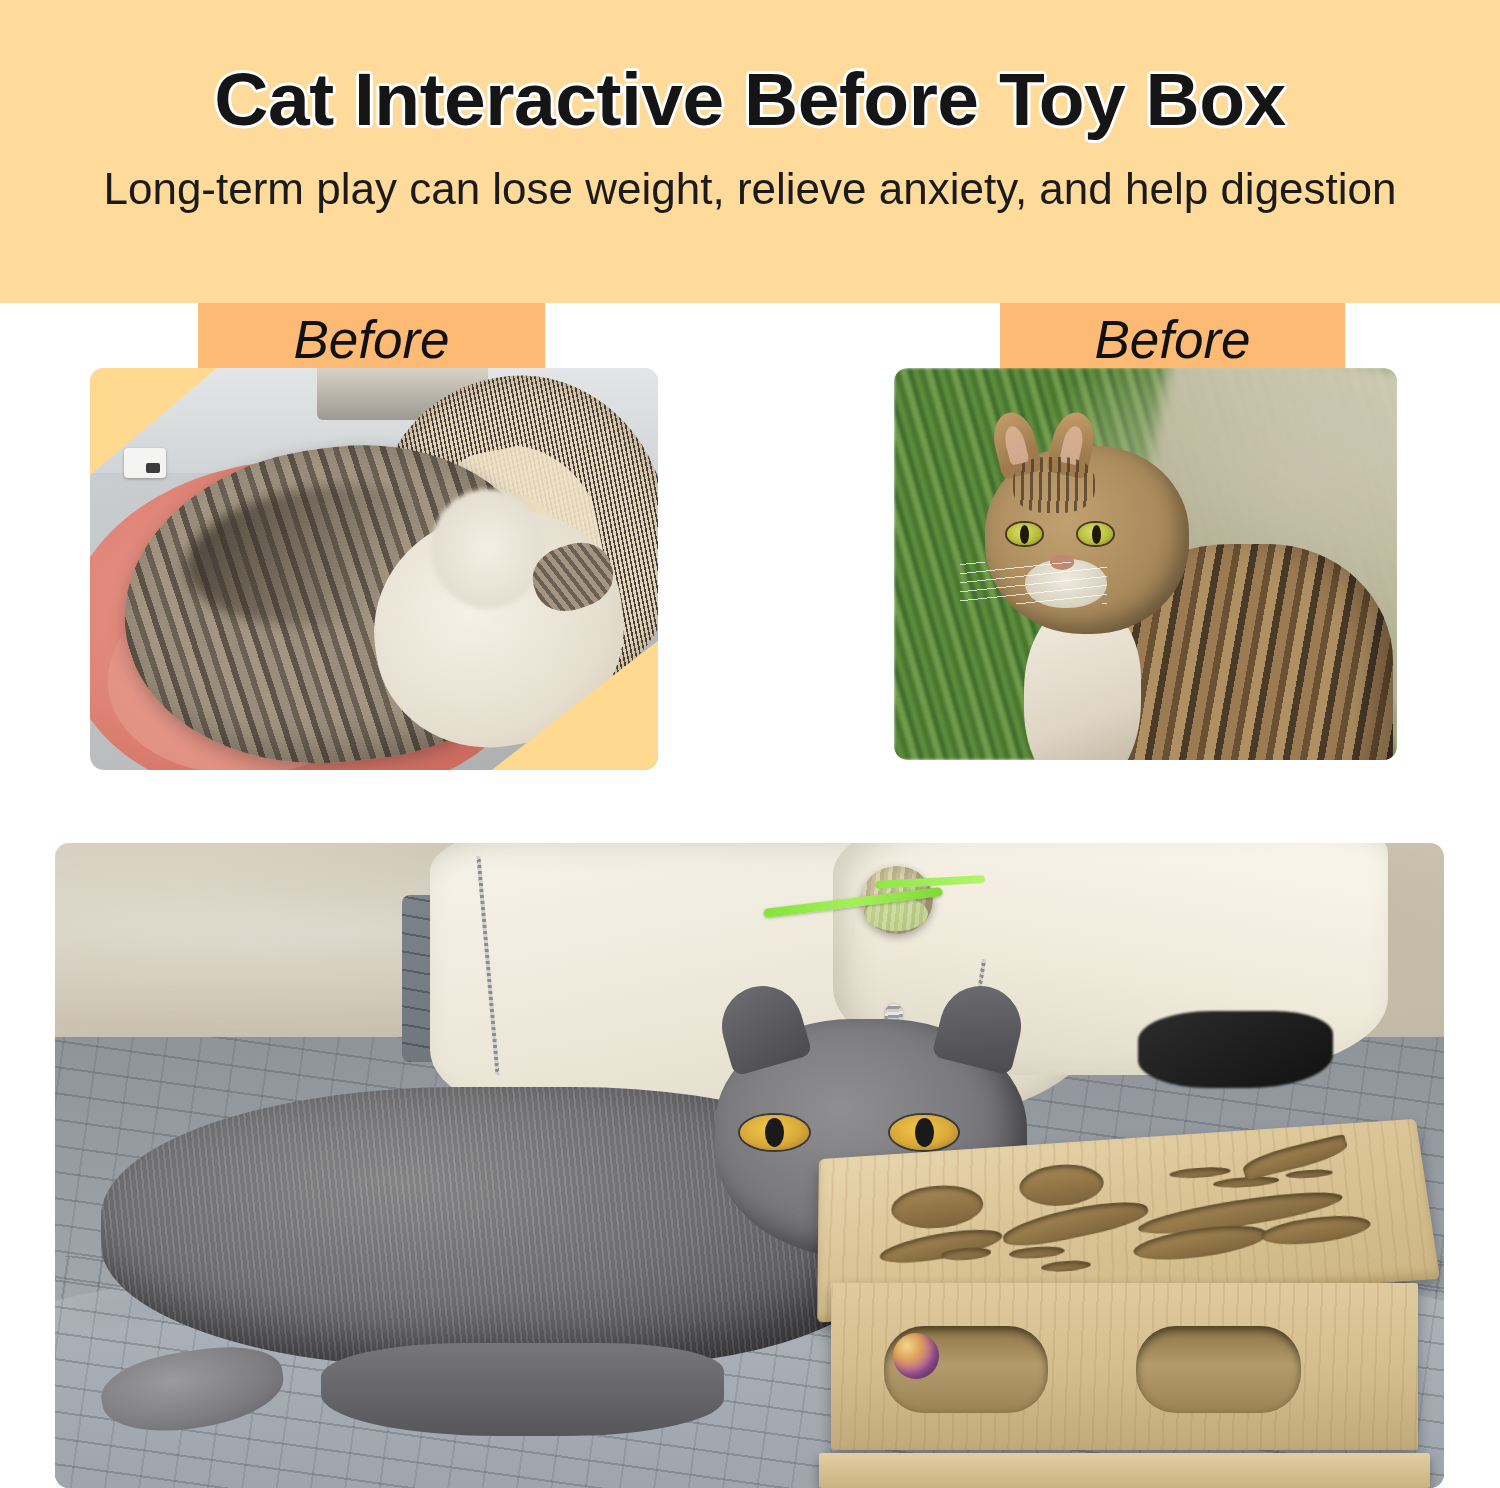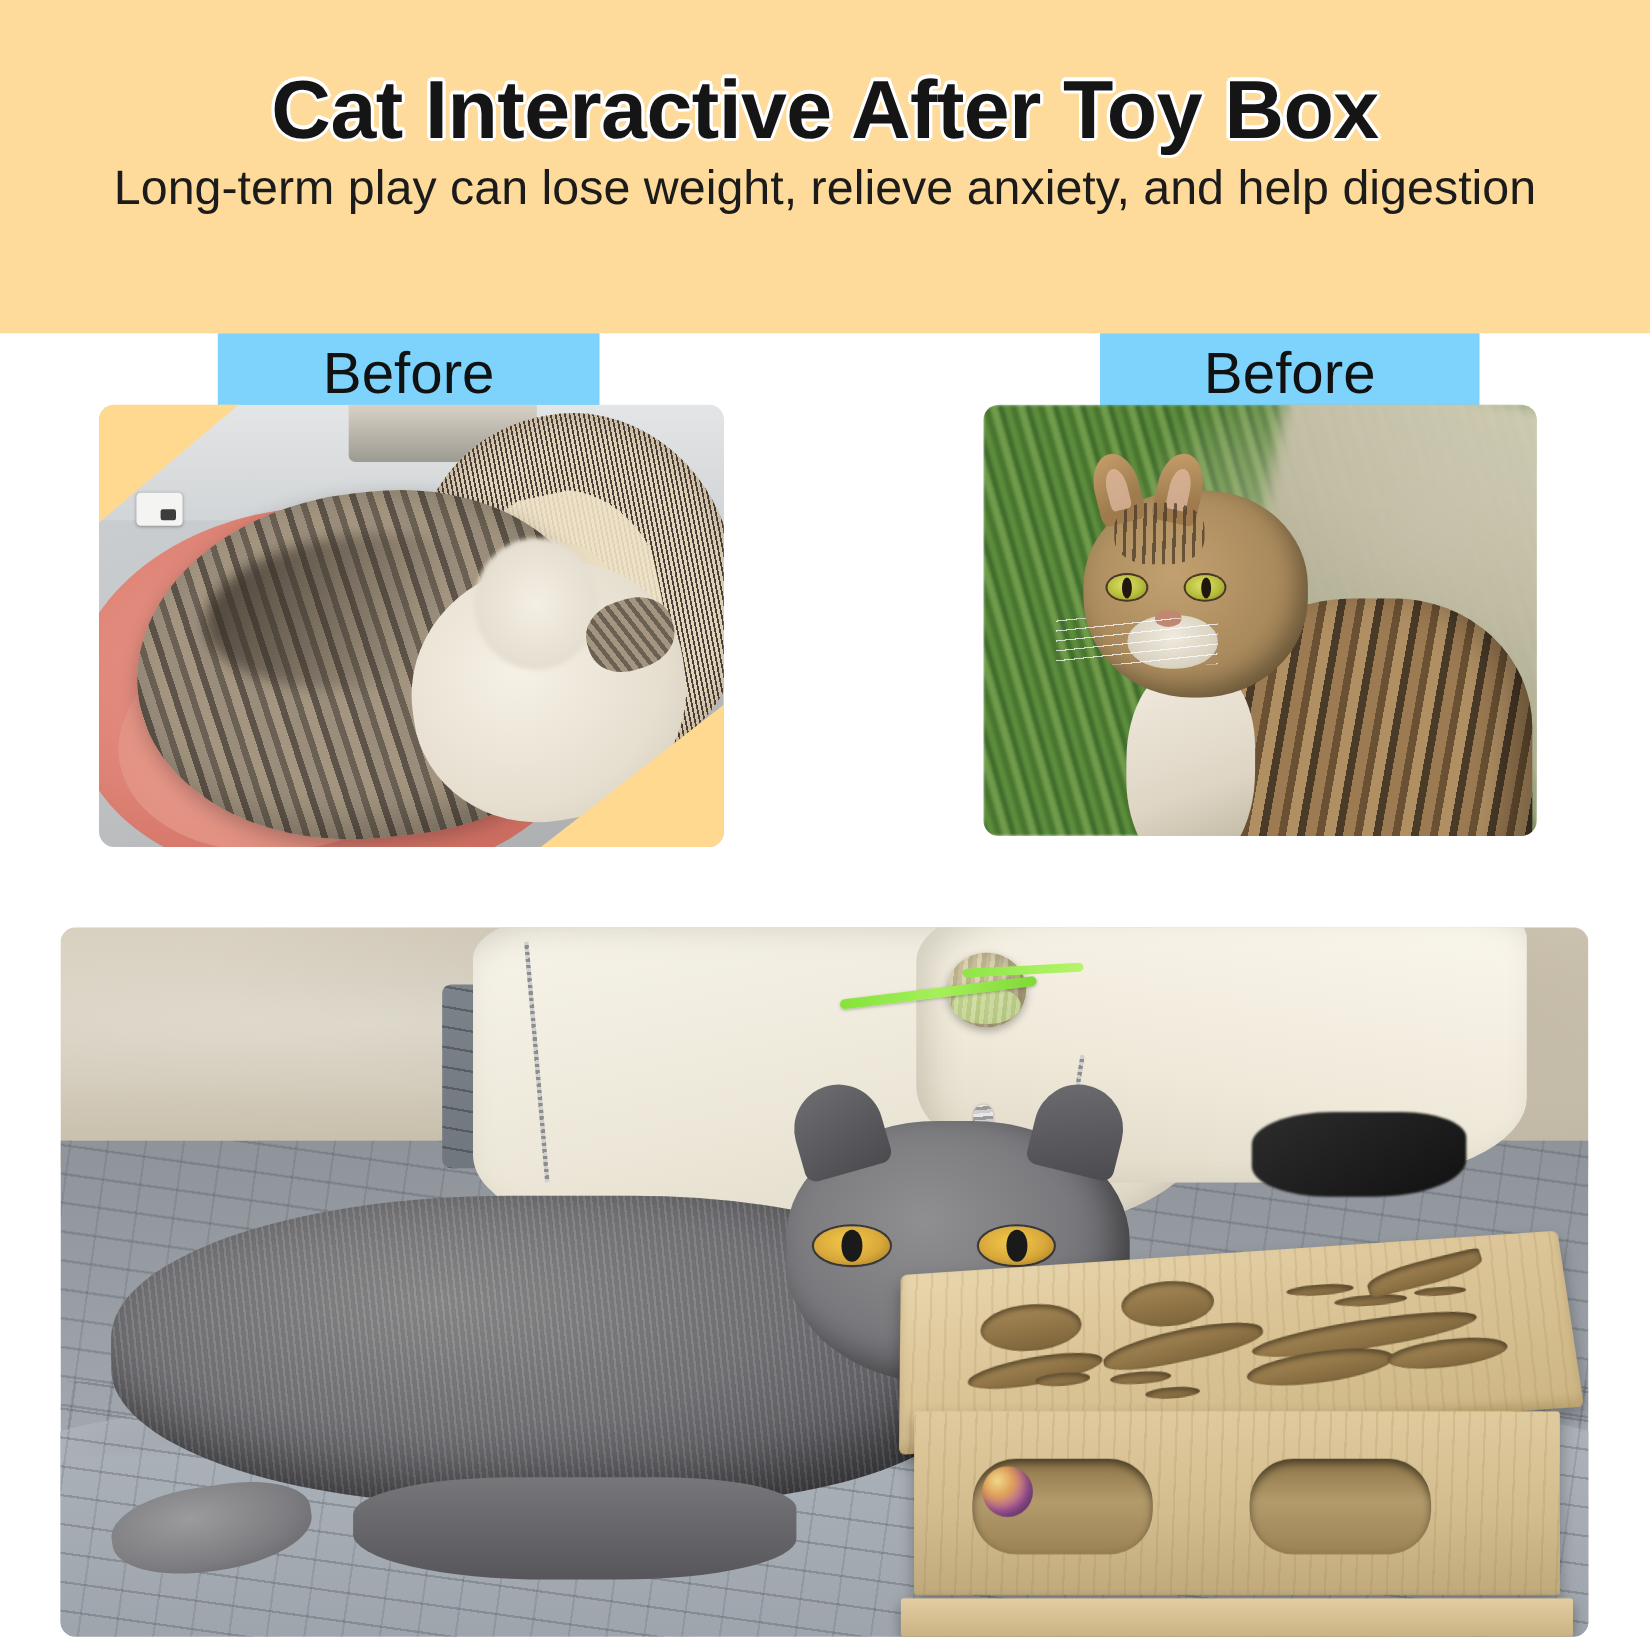--- a/index.html
+++ b/index.html
@@ -29,35 +29,36 @@
     color:#151515;
     letter-spacing:-0.5px;
     white-space:nowrap;
     text-shadow:
       -2px -2px 0 #fff,  2px -2px 0 #fff,
       -2px  2px 0 #fff,  2px  2px 0 #fff,
       -3px  0   0 #fff,  3px  0   0 #fff,
        0   -3px 0 #fff,  0    3px 0 #fff;
   }
   .subtitle {
-    margin-top:4px;
+    margin-top:22px;
     font-size:44px;
     font-weight:400;
     color:#1b1b1b;
     white-space:nowrap;
   }
 
   
   .label-bar {
     position:absolute;
     height:72px;
-    background:#7dd3fc;
+    background:#fdba74;
     display:flex;
     align-items:center;
     justify-content:center;
+    font-style:italic;
   }
   .label-bar span {
     font-size:53px;
     font-weight:400;
     color:#111;
     line-height:1;
   }
   #bar-before { left:198px; top:303px; width:347px; }
   #bar-after  { left:1000px; top:303px; width:345px; }
 
@@ -489,21 +490,21 @@
     position:absolute; left:0; bottom:-1%; width:100%; height:10%;
     background:linear-gradient(180deg,#e3cda2 0%, #cab383 100%);
     border-radius:3px;
     box-shadow:0 5px 12px rgba(0,0,0,.35);
   }
 </style>
 </head>
 <body>
 
 <div class="header">
-  <div class="title">Cat Interactive After Toy Box</div>
+  <div class="title">Cat Interactive Before Toy Box</div>
   <div class="subtitle">Long-term play can lose weight, relieve anxiety, and help digestion</div>
 </div>
 
 <div class="label-bar" id="bar-before">
   <span>Before</span>
 </div>
 <div class="label-bar" id="bar-after">
   <span>Before</span>
 </div>
 

